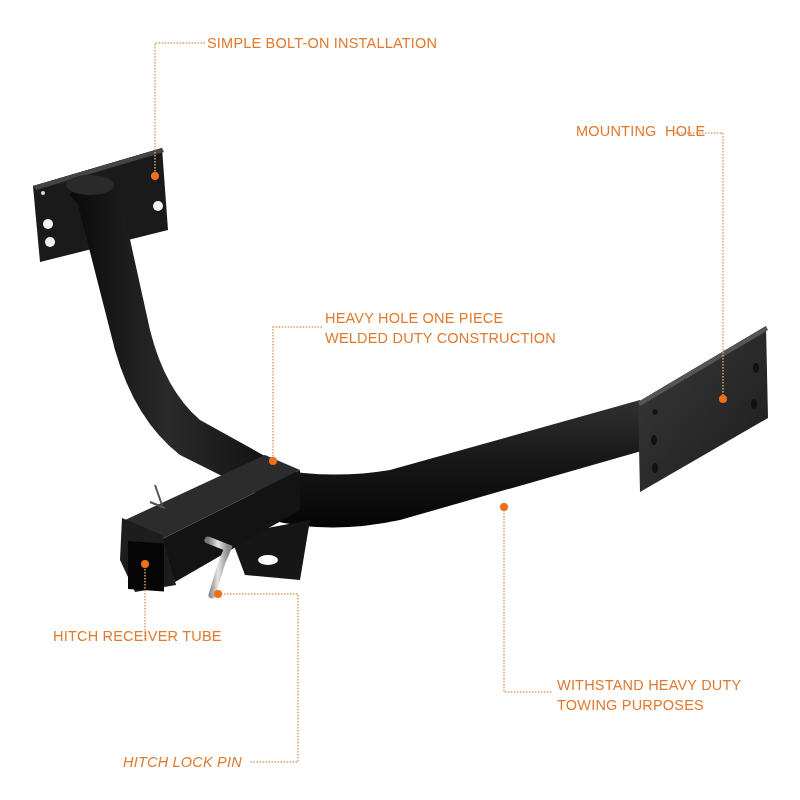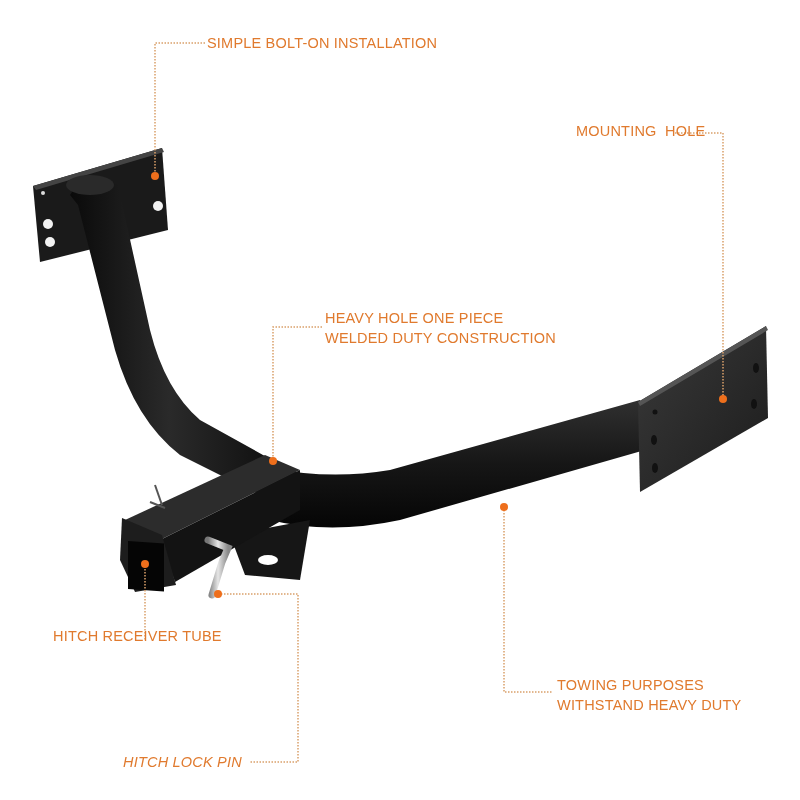--- a/index.html
+++ b/index.html
@@ -111,20 +111,20 @@
   <div class="label" style="left:325px; top:308px;">
     <span class="line">HEAVY HOLE ONE PIECE</span>
     <span class="line">WELDED DUTY CONSTRUCTION</span>
   </div>
 
   <div class="label" style="left:53px; top:614px;margin-top:12px;">
     <span class="line">HITCH RECEIVER TUBE</span>
   </div>
 
   <div class="label" style="left:557px; top:675px;">
+    <span class="line">WITHSTAND HEAVY DUTY</span>
     <span class="line">TOWING PURPOSES</span>
-    <span class="line">WITHSTAND HEAVY DUTY</span>
   </div>
 
   <div class="label" style="left:123px; top:752px;font-style:italic;">
     <span class="line">HITCH LOCK PIN</span>
   </div>
 </div>
 
 </body></html>

